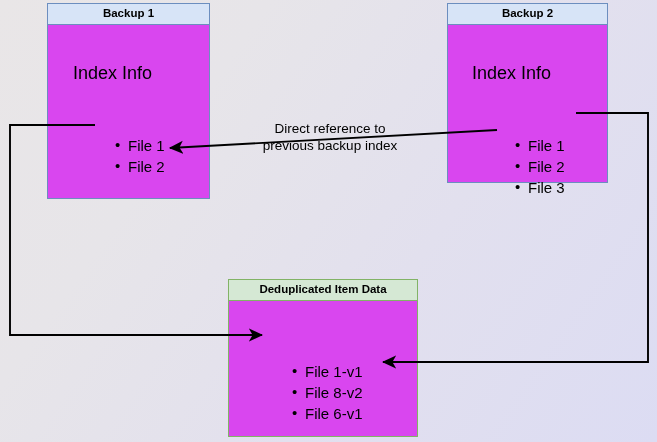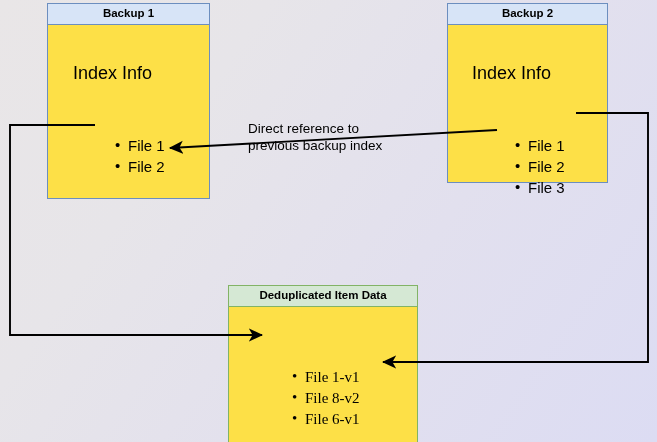--- a/index.html
+++ b/index.html
@@ -13,21 +13,21 @@
     background: linear-gradient(125deg, #e9e6e7 0%, #e7e5e9 28%, #e2e0ee 62%, #dcdcf3 100%);
     position: relative;
     overflow: hidden;
     -webkit-font-smoothing: antialiased;
   }
 
   
   .node {
     position: absolute;
     box-sizing: border-box;
-    background: #fde047;
+    background: #d946ef;
   }
   .node-header {
     box-sizing: border-box;
     width: 100%;
     height: 21px;
     line-height: 19px;
     text-align: center;
     font-size: 11.5px;
     font-weight: bold;
     color: #000000;
@@ -52,21 +52,21 @@
     border: 1.5px solid #82b366;
   }
   .node.green .node-header {
     background: #d5e8d4;
     border-bottom: 1.5px solid #82b366;
   }
 
   
   #backup1 { left: 47px;  top: 3px;   width: 163px; height: 196px; }
   #backup2 { left: 447px; top: 3px;   width: 161px; height: 180px; }
-  #dedup   { left: 228px; top: 285px; width: 190px; height: 158px; }
+  #dedup   { left: 228px; top: 279px; width: 190px; height: 158px; }
 
   
   .subtitle {
     position: absolute;
     font-size: 18px;
     color: #000;
     white-space: nowrap;
   }
   #backup1 .subtitle { left: 25px; top: 38px; }
   #backup2 .subtitle { left: 24px; top: 38px; }
@@ -87,28 +87,29 @@
   ul.items li::before {
     content: "\2022";
     position: absolute;
     left: -13px;
     top: -1px;
     font-size: 15px;
     line-height: 21px;
   }
   #backup1 ul.items { left: 48px; top: 94px; }
   #backup2 ul.items { left: 48px; top: 94px; }
-  #dedup   ul.items { left: 44px; top: 44px; font-family: Liberation Serif, serif; }
+  #dedup   ul.items { left: 44px; top: 44px; }
 
   
   #caption {
     position: absolute;
     left: 248px;
     top: 120px;
     width: 164px;
+    text-align: center;
     font-size: 13.5px;
     line-height: 17px;
     color: #000;
   }
   #caption span { display: block; }
 
   
   #connectors {
     position: absolute;
     left: 0;

